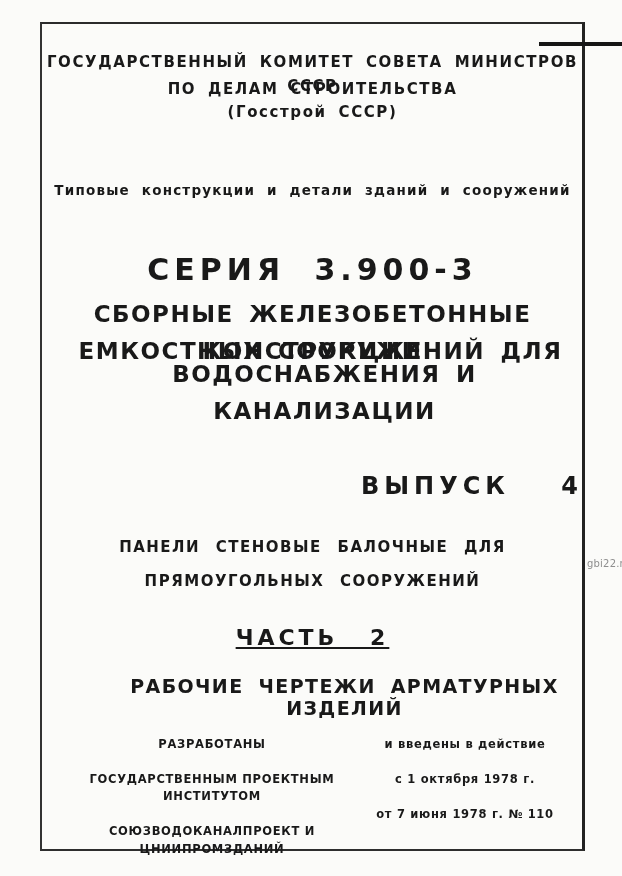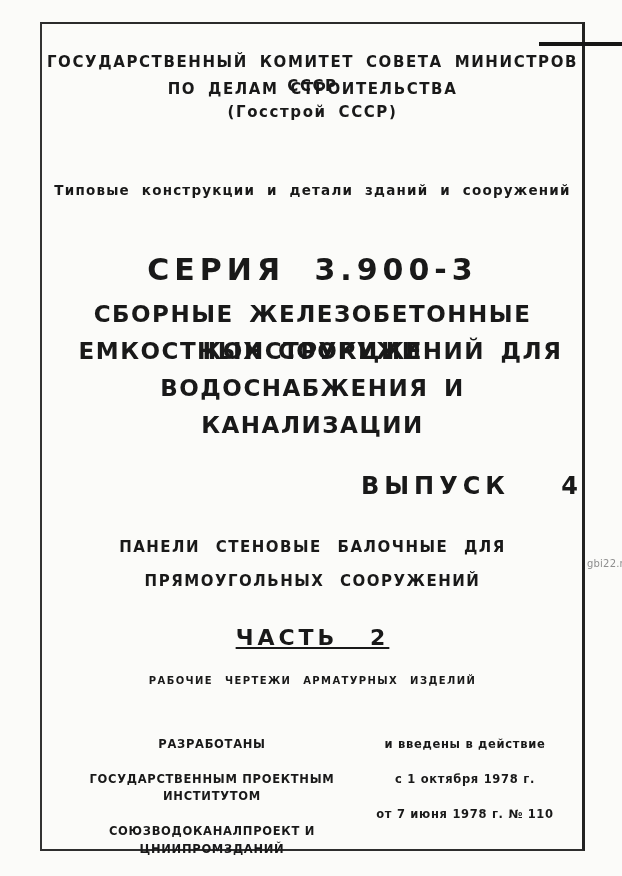--- a/index.html
+++ b/index.html
@@ -81,23 +81,24 @@
     letter-spacing: 1.5px;
     line-height: 34px;
     word-spacing: 9px;
   }
   .part {
     font-size: 22px;
     letter-spacing: 4px;
     word-spacing: 20px;
   }
   .part-sub {
-    font-size: 10px;
+    font-size: 19px;
     letter-spacing: 1.4px;
     word-spacing: 7px;
+    margin-left: 32px;
   }
   .block {
     position: absolute;
     text-align: center;
     font-weight: bold;
     font-size: 11.5px;
     letter-spacing: 0.7px;
     line-height: 17.5px;
     white-space: pre-line;
     filter: blur(0.2px) contrast(1.05);
@@ -134,21 +135,21 @@
 
   <div class="txt hdr" style="top:50px;">ГОСУДАРСТВЕННЫЙ КОМИТЕТ СОВЕТА МИНИСТРОВ СССР</div>
   <div class="txt hdr" style="top:77px;">ПО ДЕЛАМ СТРОИТЕЛЬСТВА</div>
   <div class="txt hdr" style="top:100px;">(Госстрой СССР)</div>
 
   <div class="txt sub-hdr" style="top:182px;">Типовые конструкции и детали зданий и сооружений</div>
 
   <div class="txt series-title" style="top:252px;">СЕРИЯ 3.900-3</div>
   <div class="txt series-sub" style="top:296px;">СБОРНЫЕ ЖЕЛЕЗОБЕТОННЫЕ КОНСТРУКЦИИ</div>
   <div class="txt series-sub" style="top:333px;padding-left:8px;">ЕМКОСТНЫХ СООРУЖЕНИЙ ДЛЯ</div>
-  <div class="txt series-sub" style="top:370px;">ВОДОСНАБЖЕНИЯ И КАНАЛИЗАЦИИ</div>
+  <div class="txt series-sub" style="top:356px;padding-left:12px;">ВОДОСНАБЖЕНИЯ И КАНАЛИЗАЦИИ</div>
 
   <div class="txt issue" style="top:472px;text-align:right;">ВЫПУСК 4</div>
   <div class="txt issue-sub" style="top:530px;">ПАНЕЛИ СТЕНОВЫЕ БАЛОЧНЫЕ ДЛЯ</div>
   <div class="txt issue-sub" style="top:564px;">ПРЯМОУГОЛЬНЫХ СООРУЖЕНИЙ</div>
 
   <div class="txt part" style="top:625px;text-decoration:underline;">ЧАСТЬ 2</div>
   <div class="txt part-sub" style="top:675px;">РАБОЧИЕ ЧЕРТЕЖИ АРМАТУРНЫХ ИЗДЕЛИЙ</div>
 
   <div class="block developed-block">
     <div>РАЗРАБОТАНЫ</div>

